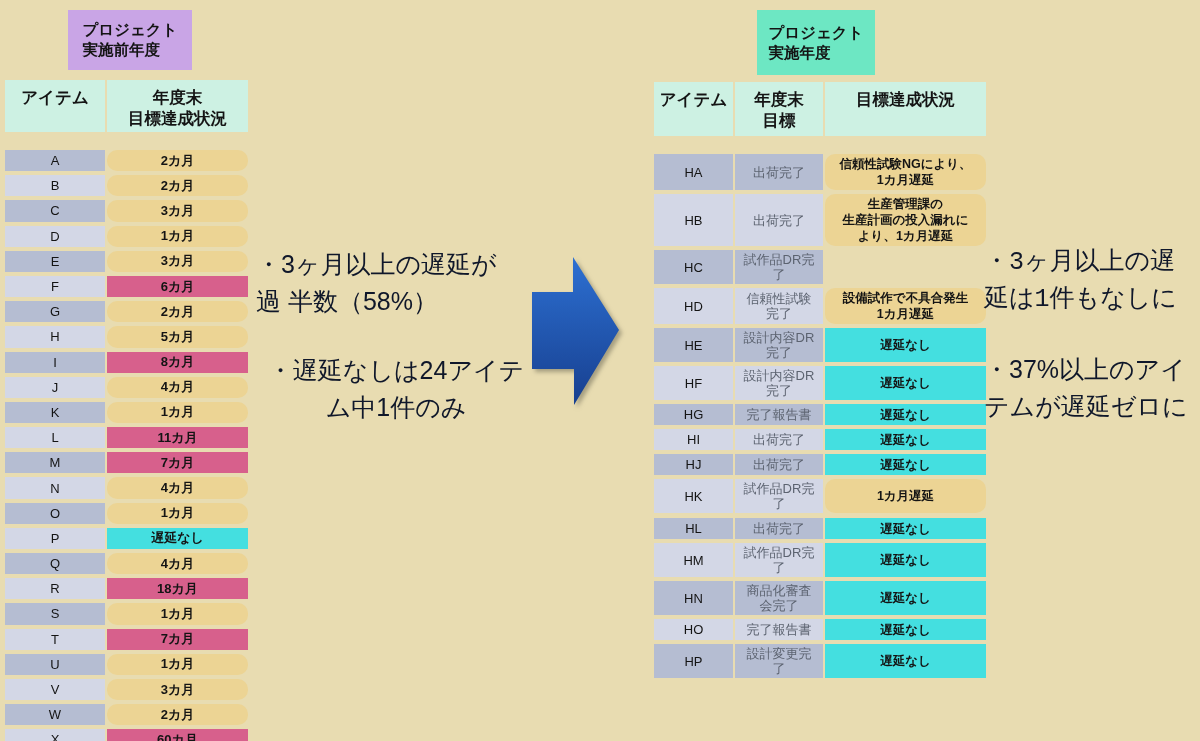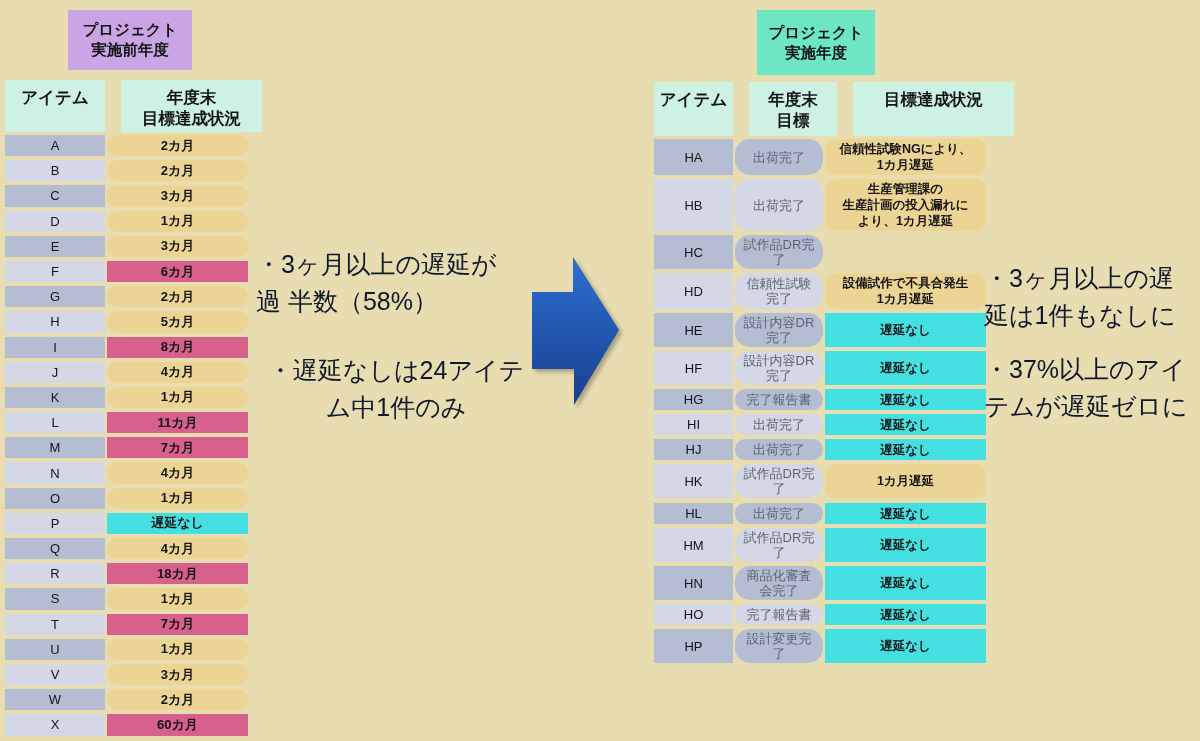--- a/index.html
+++ b/index.html
@@ -17,55 +17,55 @@
     --text-main:#141414;
     --arrow-top:#2d70d2;
     --arrow-bottom:#173f8f;
   }
   *{box-sizing:border-box;margin:0;padding:0;}
   html,body{width:1200px;height:741px;overflow:hidden;}
   body{font-family:"Liberation Sans","DejaVu Sans",sans-serif;color:var(--text-main);}
   .canvas{position:absolute;left:0;top:0;width:1200px;height:741px;background:var(--page-bg);}
 
   .title-box{position:absolute;display:flex;align-items:center;justify-content:center;
-    text-align:center;font-weight:bold;font-size:15.5px;line-height:20px;white-space:pre-line;}
+    font-weight:bold;font-size:15.5px;line-height:20px;white-space:pre-line;}
   .before-title{left:68px;top:10px;width:124px;height:60px;background:var(--before-title-bg);}
   .after-title{left:757px;top:10px;width:118px;height:65px;background:var(--after-title-bg);}
 
   .tbl{position:absolute;}
   .before-tbl{left:5px;top:80px;width:243px;}
   .after-tbl{left:654px;top:82px;width:332px;}
 
-  .thead{display:grid;column-gap:16px;background:transparent;margin-bottom:3px;}
+  .thead{display:grid;column-gap:2px;background:transparent;margin-bottom:18px;}
   .before-tbl .thead{grid-template-columns:100px 141px;height:52px;}
   .after-tbl .thead{grid-template-columns:79px 88px 161px;height:54px;}
   .th{background:var(--table-header-bg);display:flex;justify-content:center;align-items:flex-start;
     padding-top:7px;font-weight:bold;font-size:16.5px;line-height:21px;text-align:center;white-space:pre-line;}
 
   .lrow{display:grid;grid-template-columns:100px 141px;column-gap:2px;height:21.2px;margin-bottom:4px;}
   .arow{display:grid;grid-template-columns:79px 88px 161px;column-gap:2px;margin-bottom:4px;min-height:21px;}
   .arow.gap-above{margin-top:5px;}
 
   .cell{display:flex;align-items:center;justify-content:center;text-align:center;}
   .cell.item{font-size:13px;}
   .cell.val{font-size:13px;font-weight:bold;}
-  .cell.goal{font-size:13px;color:var(--goal-text);line-height:15px;white-space:pre-line;padding:2px 1px;border-radius:15px;}
+  .cell.goal{font-size:13px;color:var(--goal-text);line-height:15px;white-space:pre-line;padding:2px 1px;}
   .cell.stat{font-size:12.5px;font-weight:bold;line-height:16px;white-space:pre-line;padding:2px 2px;}
 
   .dark{background:var(--item-cell-dark);}
   .light{background:var(--item-cell-light);}
   .tan{background:var(--delay-cell);border-radius:10px;}
   .pink{background:var(--major-delay-cell);}
   .cyan{background:var(--no-delay-cell);}
   .gray{background:var(--suspended-cell);}
 
   .annot{position:absolute;font-size:25px;line-height:37px;white-space:pre-line;color:#0f172a;}
   .annot-b1{left:256px;top:246px;width:280px;}
   .annot-b2{left:256px;top:352px;width:280px;text-align:center;}
-  .annot-a1{left:984px;top:260px;width:214px;}
+  .annot-a1{left:984px;top:244px;width:214px;font-family:Liberation Mono, monospace;}
   .annot-a2{left:984px;top:351px;width:214px;}
 
   .arrow-svg{position:absolute;left:528px;top:253px;width:94px;height:156px;
     filter:drop-shadow(3px 3px 2px rgba(110,105,85,0.55));}
 </style>
 </head>
 <body>
 
 <div class="canvas">
 

